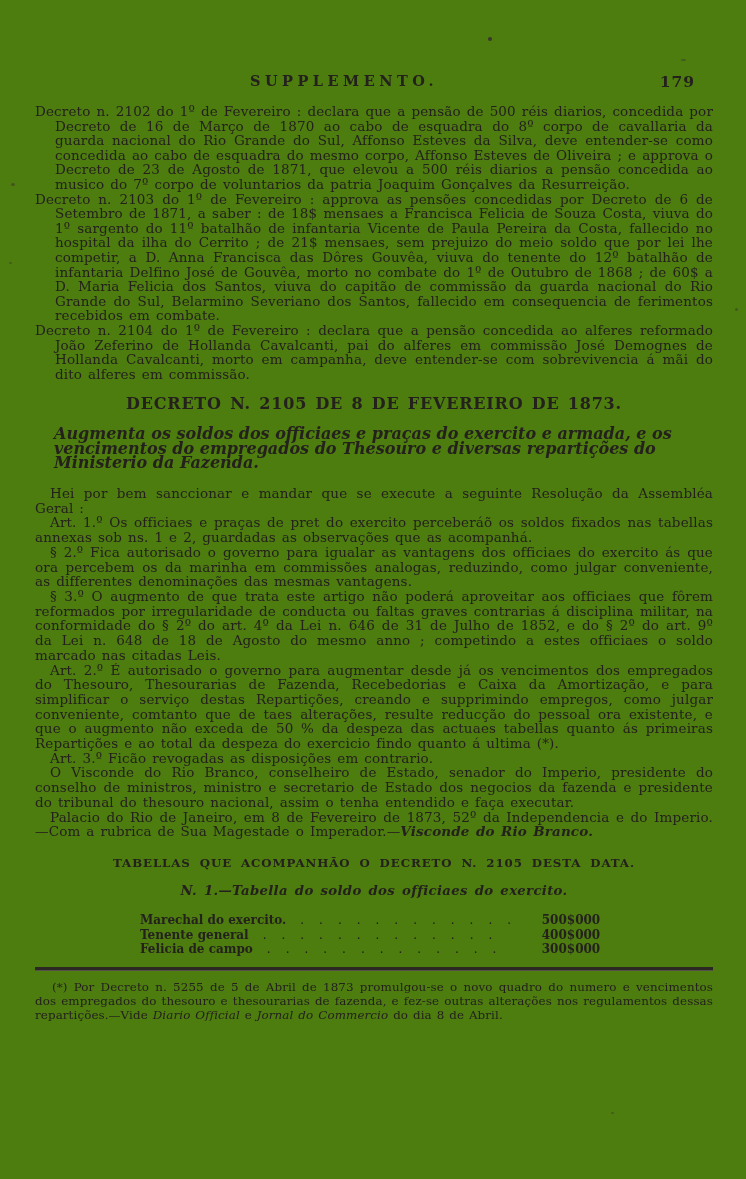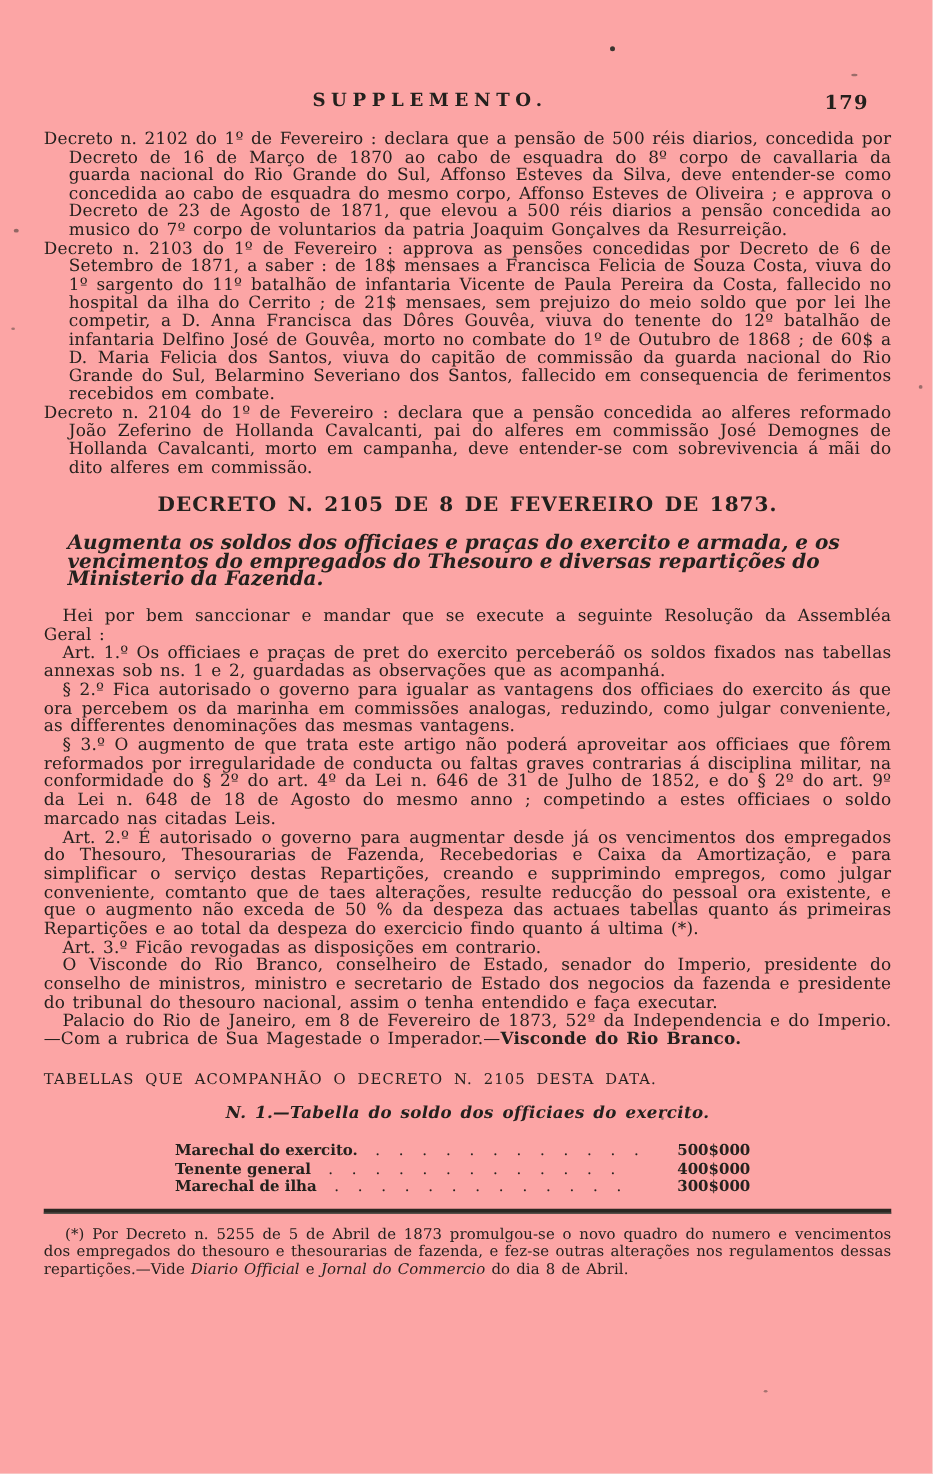--- a/index.html
+++ b/index.html
@@ -1,18 +1,18 @@
 <!DOCTYPE html>
 <html lang="pt"><head>
 <meta charset="utf-8">
 <style>
   html,body{margin:0;padding:0;background:#f4f3f0;}
   .page{
     position:relative;width:746px;height:1179px;margin:0 auto;
-    background:#fca5a5;color:#24211d;overflow:hidden;
+    background:#4d7c0f;color:#24211d;overflow:hidden;
     font-family:"DejaVu Serif","Liberation Serif",serif;
     -webkit-font-smoothing:antialiased;
   }
   .content{position:absolute;left:35px;top:0;width:678px;}
 
   
   .hdr{position:relative;margin-top:72px;height:19px;}
   .hdr-title{
     position:absolute;left:309px;transform:translateX(-50%);top:0;
     font-weight:bold;font-size:14.5px;letter-spacing:4.5px;white-space:nowrap;
@@ -33,25 +33,25 @@
   }
   .decree-subtitle{
     margin:14px auto 0 auto;width:640px;text-align:left;font-style:italic;
     font-size:16px;line-height:14.6px;font-weight:bold;
   }
   .body-pars{margin-top:15px;}
   .body-par{
     margin:0;text-indent:15px;text-align:justify;
     font-size:13.5px;line-height:14.7px;letter-spacing:0.15px;word-spacing:1.5px;
   }
-  .signer{font-weight:bold;}
+  .signer{font-style:italic;font-weight:bold;}
 
   
   .tables-caption{
-    margin:17px 0 0 0;font-size:11.8px;font-weight:normal;
+    margin:17px 0 0 0;text-align:center;font-size:11.8px;font-weight:bold;
     letter-spacing:0.9px;word-spacing:4px;
   }
   .table-title{
     margin:13px 0 0 0;text-align:center;font-style:italic;font-weight:bold;
     font-size:13.3px;letter-spacing:0.3px;word-spacing:2px;
   }
   .soldo-table{margin:15px 0 0 105px;width:466px;}
   .soldo-row{display:flex;align-items:baseline;font-size:12px;line-height:14.6px;font-weight:bold;}
   .soldo-label{white-space:nowrap;}
   .soldo-leader{
@@ -125,21 +125,21 @@
         <span class="soldo-label">Marechal do exercito.</span>
         <span class="soldo-leader">............</span>
         <span class="soldo-value">500$000</span>
       </div>
       <div class="soldo-row">
         <span class="soldo-label">Tenente general</span>
         <span class="soldo-leader">.............</span>
         <span class="soldo-value">400$000</span>
       </div>
       <div class="soldo-row">
-        <span class="soldo-label">Marechal de ilha</span>
+        <span class="soldo-label">Felicia de campo</span>
         <span class="soldo-leader">.............</span>
         <span class="soldo-value">300$000</span>
       </div>
     </div>
 
     <div class="rule"></div>
 
     <p class="footnote"><span>(*)</span><span> Por Decreto n. 5255 de 5 de Abril de 1873 promulgou-se o novo quadro do numero e vencimentos dos empregados do thesouro e thesourarias de fazenda, e fez-se outras alterações nos regulamentos dessas repartições.—Vide </span><span class="fn-italic">Diario Official</span><span> e </span><span class="fn-italic">Jornal do Commercio</span><span> do dia 8 de Abril.</span></p>
 
   </div>

